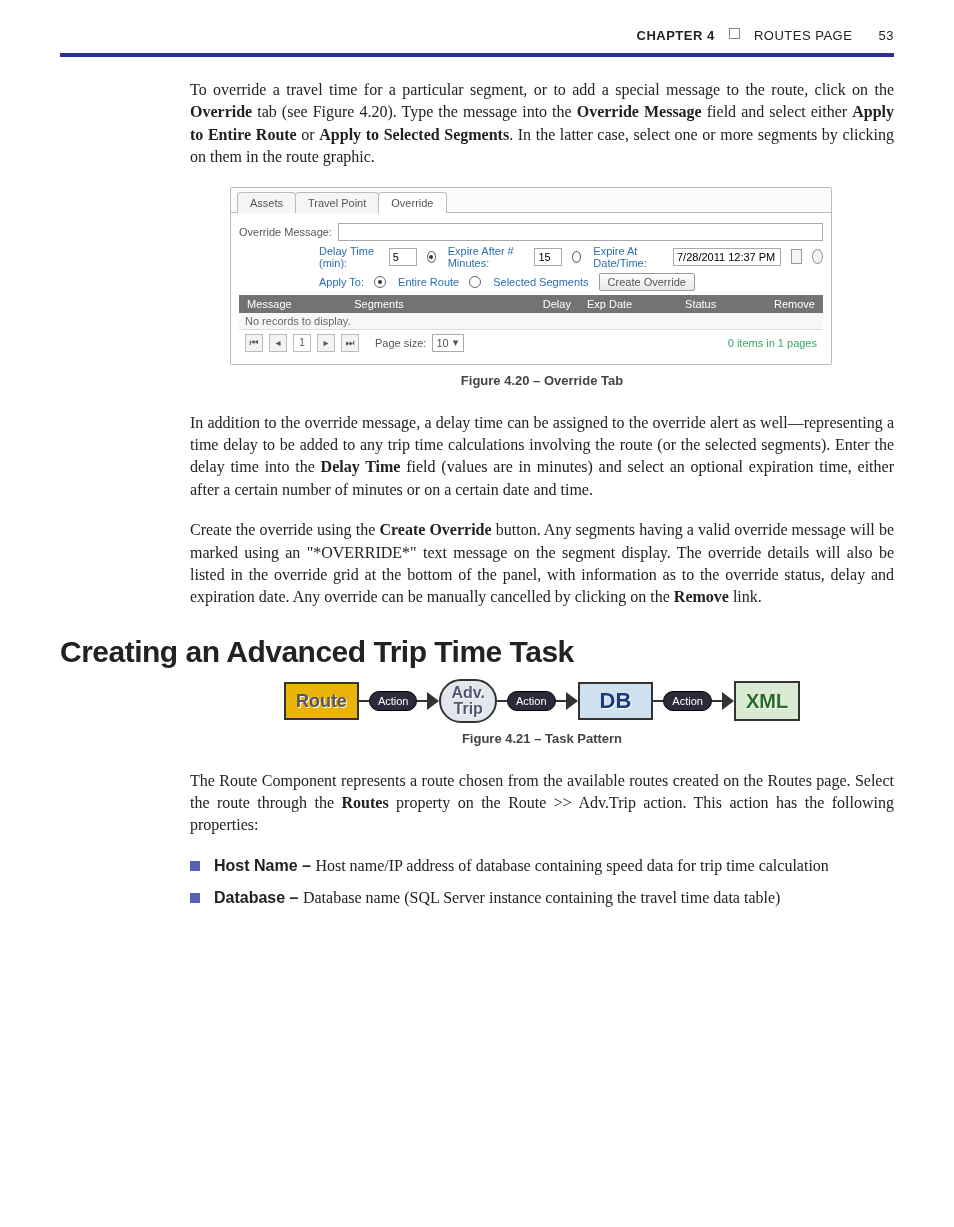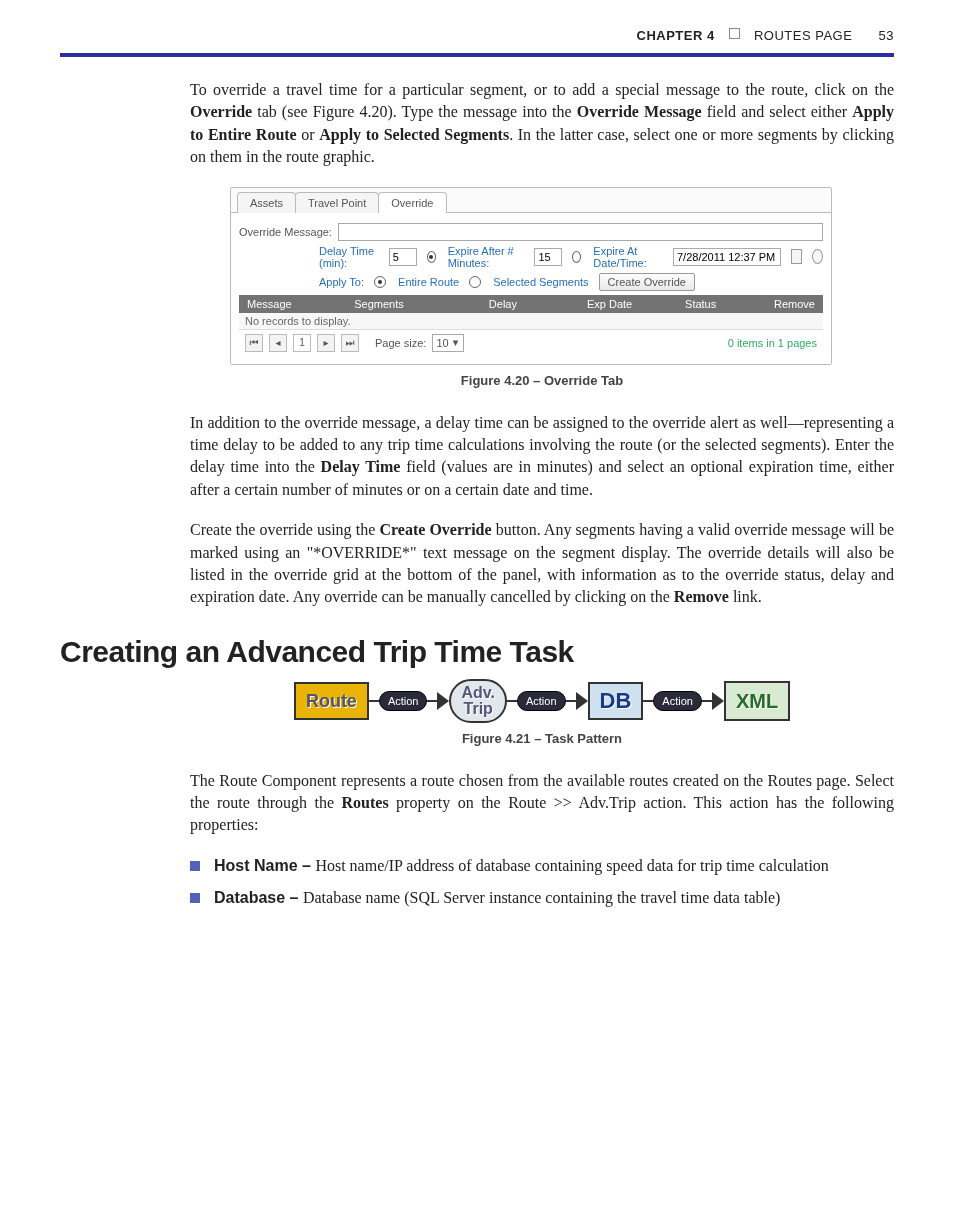--- a/index.html
+++ b/index.html
@@ -119,21 +119,21 @@
   }
   .ss-gridhead {
     display: flex;
     background: #737373;
     color: #fff;
     font-size: 11px;
   }
   .ss-col { padding: 3px 8px; }
   .ss-col.c1 { width: 100px; }
   .ss-col.c2 { width: 130px; }
-  .ss-col.c3 { width: 90px; text-align: left;}
+  .ss-col.c3 { width: 90px; text-align: right;}
   .ss-col.c4 { width: 90px; }
   .ss-col.c5 { width: 80px; }
   .ss-col.c6 { flex: 1; }
   .ss-empty { padding: 2px 6px; color: #666; background: #f7f8f6;}
   .ss-pager {
     display: flex;
     align-items: center;
     gap: 6px;
     padding: 4px 6px;
     border-top: 1px solid #ddd;
@@ -181,21 +181,21 @@
     background: #d9d9d9;
     text-shadow: 1px 1px 0 #fff;
     color: #333;
     display: flex;
     flex-direction: column;
     align-items: center;
     line-height: 1;
   }
   .tp-block.route { background: #eab308; color:#556; }
   .tp-block.adv { background: #e2e7ee; font-size:16px; padding:4px 10px; color:#557;border-radius:22px;}
-  .tp-block.db { background: #cfe0ef; color:#1a3a80; font-size:22px; padding:6px 10px;}
+  .tp-block.db { background: #cfe0ef; color:#1a3a80; font-size:22px; padding:6px 20px;}
   .tp-block.xml { background: #d8ead2; color:#2a6a2a; font-size:20px;}
   .tp-link {
     background: #2a2a3a;
     color: #fff;
     font-family: Arial, sans-serif;
     font-size: 11px;
     padding: 3px 8px;
     border-radius: 10px;
     border: 1px solid #000;
   }

